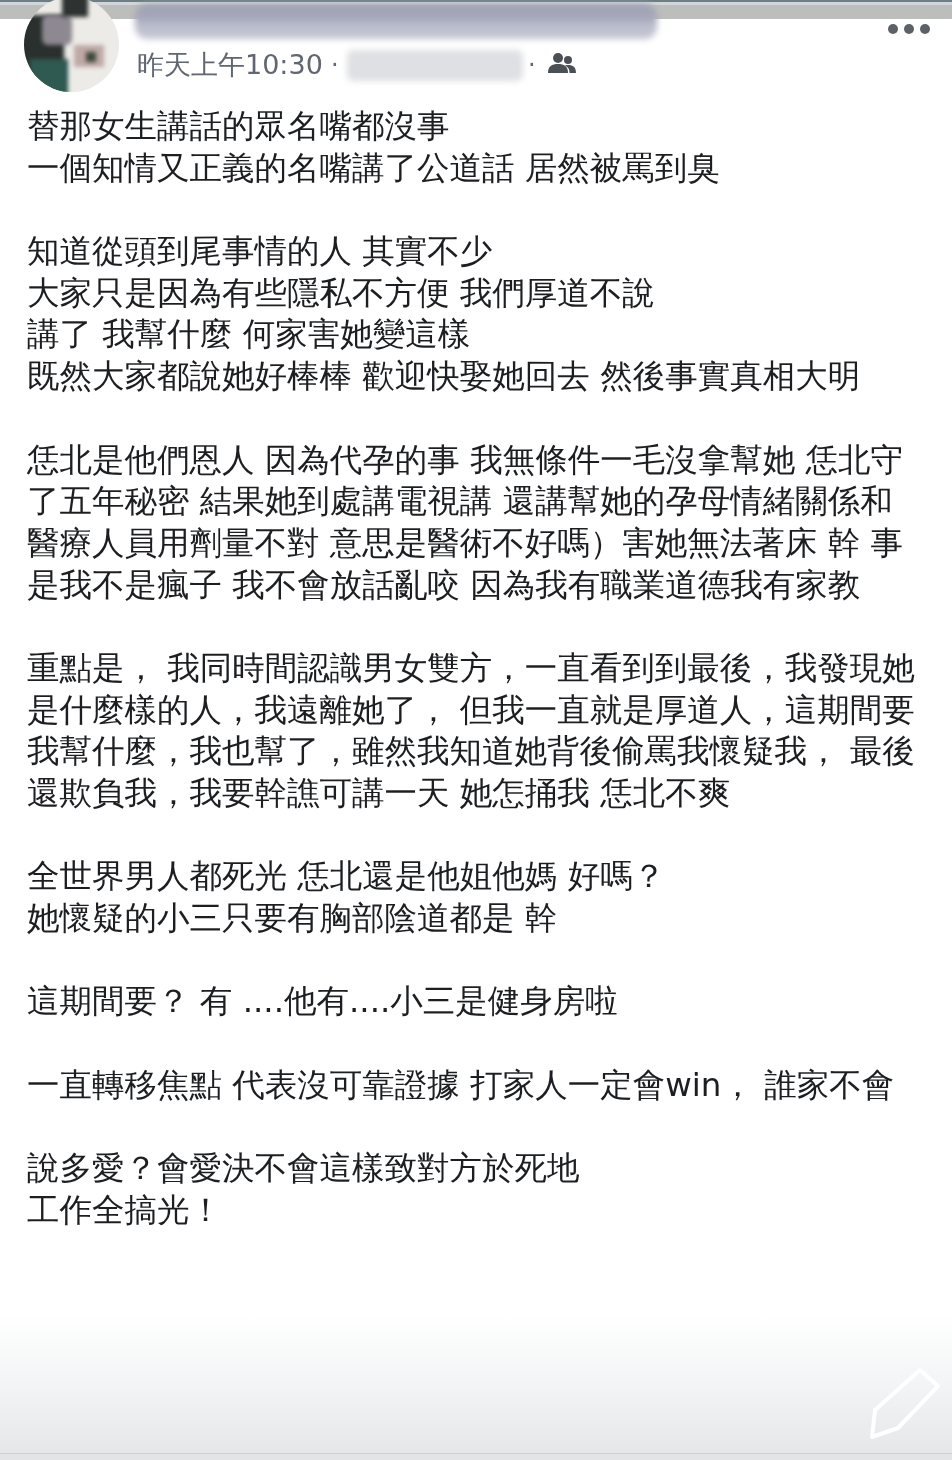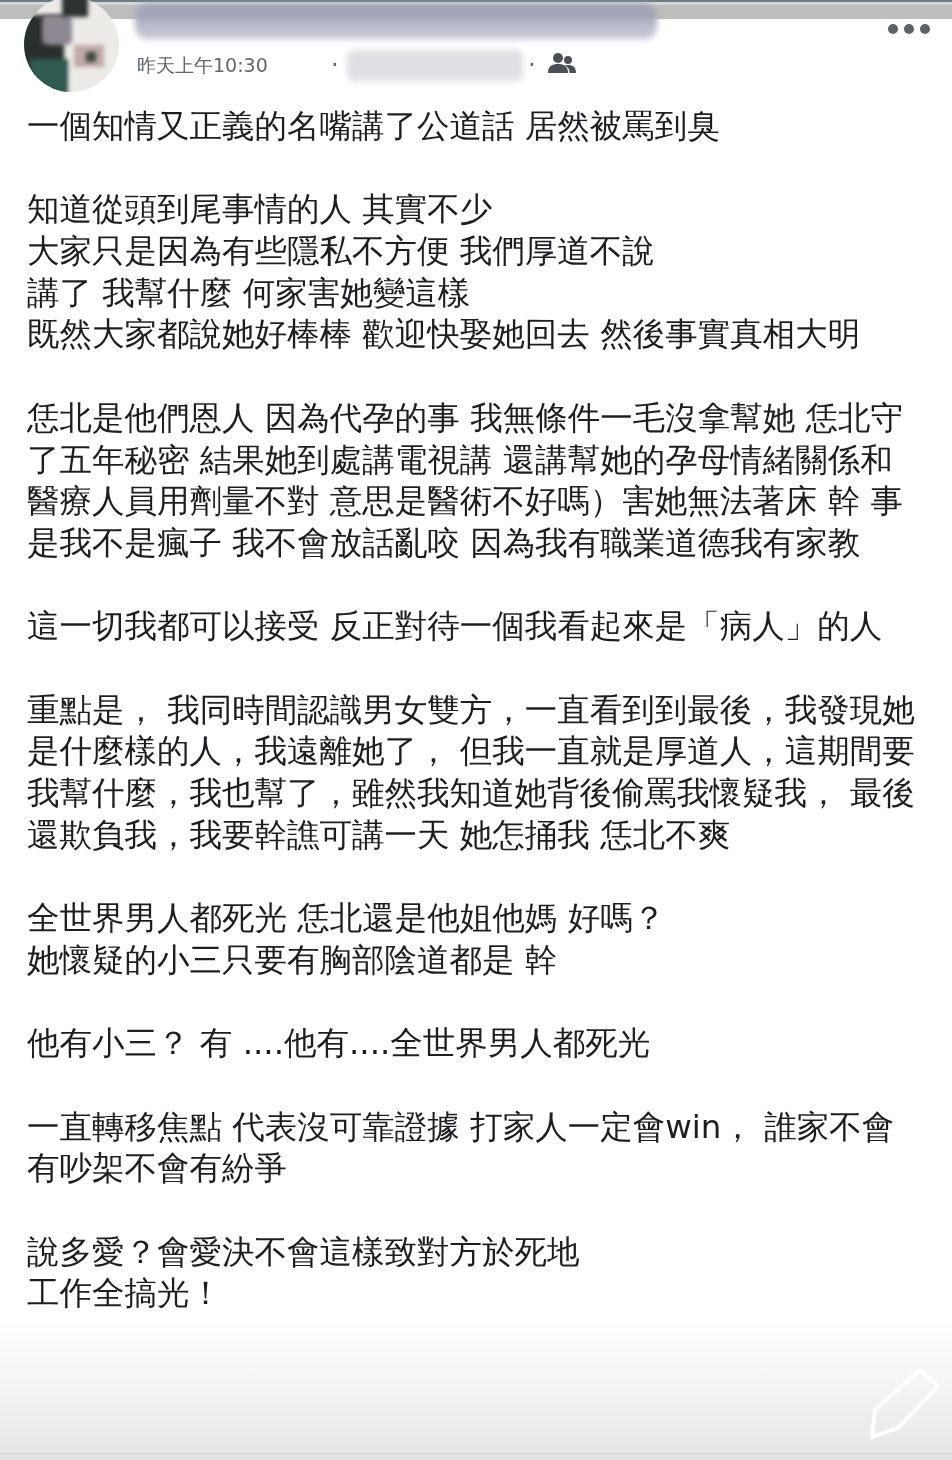--- a/index.html
+++ b/index.html
@@ -22,21 +22,21 @@
     position:absolute; left:24px; top:-3px; width:95px; height:95px;
     border-radius:50%; overflow:hidden; background:#ecebe7; cursor:pointer;
   }
   .avatar .blob { position:absolute; filter: blur(2px); }
   .more {
     position:absolute; left:888px; top:21px; width:42px; height:16px;
     display:flex; justify-content:space-between; align-items:center; cursor:pointer;
   }
   .more span { width:10px; height:10px; border-radius:50%; background:#5d6168; display:block; }
   .meta-text {
-    position:absolute; top:46px; font-size:19px; line-height:38px; color:#606770; white-space:nowrap;
+    position:absolute; top:46px; font-size:27px; line-height:38px; color:#606770; white-space:nowrap;
   }
   .meta-dot {
     position:absolute; top:46px; font-size:24px; line-height:38px; color:#606770;
   }
   .meta-blur {
     position:absolute; left:347px; top:50px; width:176px; height:31px;
     background:#dfe0e3; border-radius:6px; filter: blur(3px);
   }
   .friends-icon { position:absolute; left:548px; top:52px; width:28px; height:22px; }
   .post-body {
@@ -76,53 +76,52 @@
 <div class="meta-dot" style="left:528px;">·</div>
 <svg class="friends-icon" viewBox="0 0 28 22">
   <circle cx="10" cy="6" r="5" fill="#4b4f56"></circle>
   <path d="M0 21 C0 14 4 12 10 12 C16 12 20 14 20 21 Z" fill="#4b4f56"></path>
   <circle cx="20" cy="8" r="4" fill="#4b4f56"></circle>
   <path d="M17 13.5 C18 13 19 13 20 13 C25 13 28 15 28 21 L21.5 21 C21.5 17 20 15 17 13.5 Z" fill="#4b4f56"></path>
 </svg>
 
 <div class="post-body">
   <div class="para">
+    <span class="line">替那女生講話的眾名嘴都沒事</span>
     <span class="line">一個知情又正義的名嘴講了公道話 居然被罵到臭</span>
   </div>
   <div class="para">
     <span class="line">知道從頭到尾事情的人 其實不少</span>
     <span class="line">大家只是因為有些隱私不方便 我們厚道不說</span>
     <span class="line">講了 我幫什麼 何家害她變這樣</span>
     <span class="line">既然大家都說她好棒棒 歡迎快娶她回去 然後事實真相大明</span>
   </div>
   <div class="para">
     <span class="line">恁北是他們恩人 因為代孕的事 我無條件一毛沒拿幫她 恁北守</span>
     <span class="line">了五年秘密 結果她到處講電視講 還講幫她的孕母情緒關係和</span>
     <span class="line">醫療人員用劑量不對 意思是醫術不好嗎）害她無法著床 幹 事</span>
     <span class="line">是我不是瘋子 我不會放話亂咬 因為我有職業道德我有家教</span>
   </div>
   <div class="para">
-    <span class="line">這一切我都可以接受 反正對待一個我看起來是「病人」的人</span>
   </div>
   <div class="para">
     <span class="line">重點是， 我同時間認識男女雙方，一直看到到最後，我發現她</span>
     <span class="line">是什麼樣的人，我遠離她了， 但我一直就是厚道人，這期間要</span>
     <span class="line">我幫什麼，我也幫了，雖然我知道她背後偷罵我懷疑我， 最後</span>
     <span class="line">還欺負我，我要幹譙可講一天 她怎捅我 恁北不爽</span>
   </div>
   <div class="para">
     <span class="line">全世界男人都死光 恁北還是他姐他媽 好嗎？</span>
     <span class="line">她懷疑的小三只要有胸部陰道都是 幹</span>
   </div>
   <div class="para">
-    <span class="line">他有小三？ 有 ....他有....全世界男人都死光</span>
+    <span class="line">這期間要？ 有 ....他有....小三是健身房啦</span>
   </div>
   <div class="para">
     <span class="line">一直轉移焦點 代表沒可靠證據 打家人一定會win， 誰家不會</span>
-    <span class="line">有吵架不會有紛爭</span>
   </div>
   <div class="para">
     <span class="line">說多愛？會愛決不會這樣致對方於死地</span>
     <span class="line">工作全搞光！</span>
   </div>
 </div>
 
 <div class="bottom-line"></div>
 <div class="bottom-strip"></div>
 

